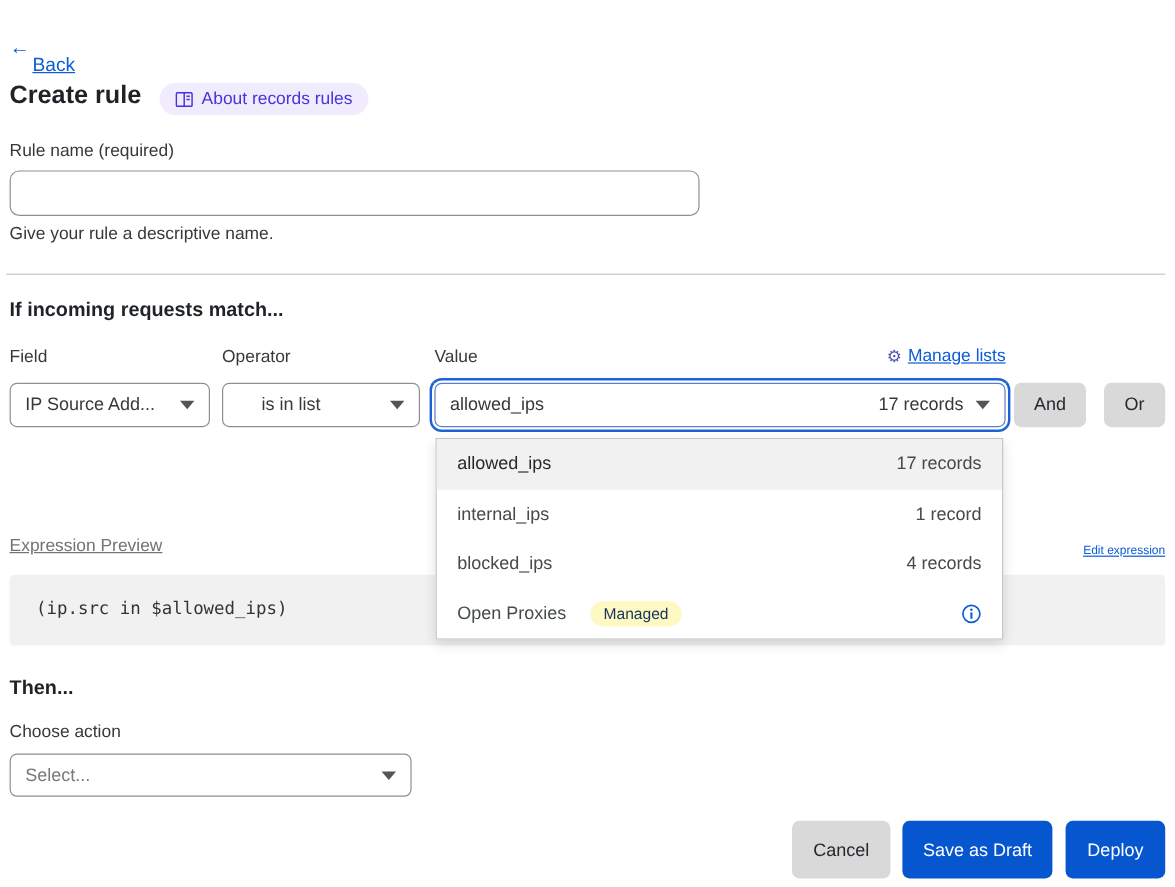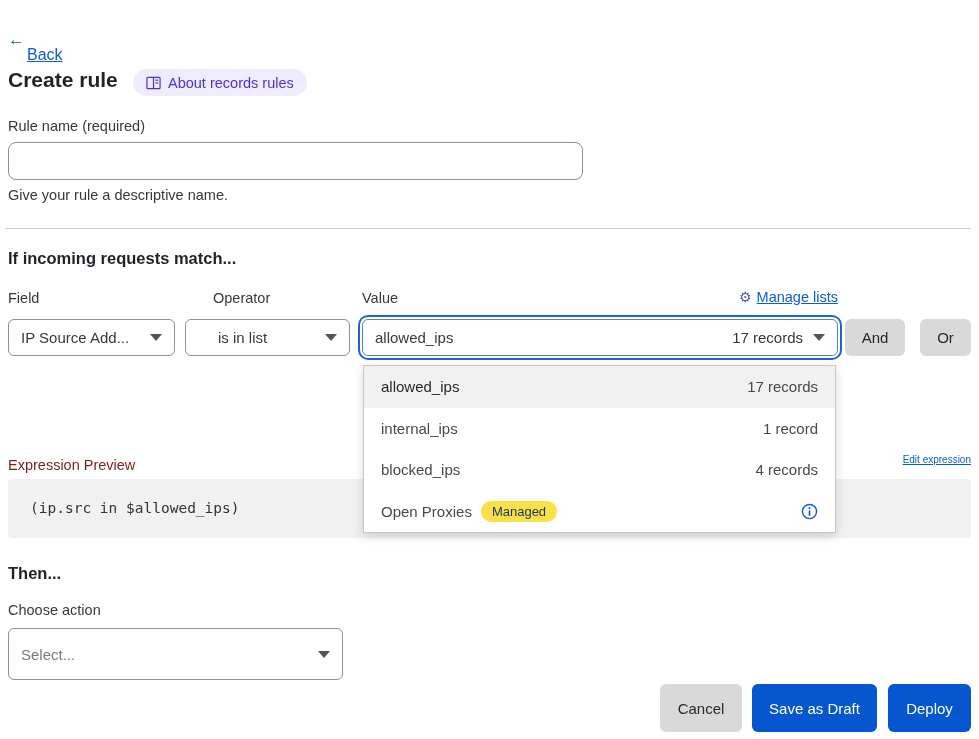--- a/index.html
+++ b/index.html
@@ -21,21 +21,21 @@
   .rule-name-label { position: absolute; left: 8px; top: 118px; }
   .rule-name-input { position: absolute; left: 8px; top: 142px; width: 575px; height: 38px; border: 1px solid #8f8f8f; border-radius: 8px; font-size: 15px; padding: 0 12px; outline: none; font-family: inherit; }
   .rule-name-help { position: absolute; left: 8px; top: 187px; font-size: 14.5px; color: #36393a; }
 
   .divider { position: absolute; left: 5px; top: 228px; width: 966px; height: 0; border-top: 1px solid #c9c9c9; }
 
   
   .match-heading { position: absolute; left: 8px; top: 249px; font-size: 16.5px; font-weight: 700; color: #1f2328; }
   .col-label { position: absolute; top: 290px; font-size: 14.5px; color: #36393a; }
   .lbl-field { left: 8px; }
-  .lbl-operator { left: 185px; margin-left: 28px; }
+  .lbl-operator { left: 185px; }
   .lbl-value { left: 362px; }
   .manage-lists { position: absolute; top: 289px; left: 362px; width: 476px; display: flex; justify-content: flex-end; align-items: center; gap: 5px; font-size: 14.5px; cursor: pointer; }
   .manage-lists .gear { color: #5558ab; font-size: 14px; line-height: 1; }
   .manage-lists .manage-label { color: #0b5cd6; text-decoration: underline; }
 
   .select-box { position: absolute; top: 319px; height: 37px; border: 1px solid #8f8f8f; border-radius: 6px; background: #fff; display: flex; align-items: center; padding: 0 12px; font-size: 15px; color: #36393a; cursor: pointer; }
   .sel-field { left: 8px; width: 167px; }
   .sel-operator { left: 185px; width: 165px; padding-left: 32px; }
   .sel-value { left: 362px; width: 476px; border: 1px solid #5b7fd0; box-shadow: 0 0 0 2px #ffffff, 0 0 0 4px #1f62d5; }
   .select-box .sel-text { flex: 1 1 auto; white-space: nowrap; overflow: hidden; }
@@ -45,33 +45,33 @@
   .gray-btn { position: absolute; top: 319px; height: 37px; background: #d9d9d9; border: none; border-radius: 6px; font-size: 15px; color: #24292f; font-family: inherit; cursor: pointer; }
   .btn-and { left: 845px; width: 60px; }
   .btn-or { left: 920px; width: 51px; }
 
   
   .dropdown { position: absolute; left: 363px; top: 365px; width: 473px; background: #fff; border: 1px solid #c7c7c7; box-shadow: 0 4px 10px rgba(0,0,0,0.14); z-index: 10; }
   .dd-option { height: 41.5px; display: flex; align-items: center; padding: 0 17px; font-size: 15px; color: #454a4d; cursor: pointer; }
   .dd-option.selected { background: #f1f1f1; color: #24292f; }
   .dd-option .dd-name { flex: 0 0 auto; }
   .dd-option .dd-meta { margin-left: auto; color: #454a4d; }
-  .managed-badge { margin-left: 9px; background: #fde047; color: #16355c; font-size: 13px; padding: 3px 11px; border-radius: 11px; }
+  .managed-badge { margin-left: 20px; background: #fef9c3; color: #16355c; font-size: 13px; padding: 3px 11px; border-radius: 11px; }
   .info-icon { margin-left: auto; width: 17px; height: 17px; flex: 0 0 auto; }
 
   
-  .expr-label { position: absolute; left: 8px; top: 457px; font-size: 14.5px; color: #7f1d1d; }
+  .expr-label { position: absolute; left: 8px; top: 447px; font-size: 14.5px; color: #737373; text-decoration: underline; }
   .edit-expression { position: absolute; top: 454px; right: 8px; font-size: 10px; color: #0b5cd6; text-decoration: underline; cursor: pointer; }
   .expr-block { position: absolute; left: 8px; top: 479px; width: 963px; height: 59px; background: #f1f1f1; border-radius: 4px; }
   .expr-code { position: absolute; left: 22px; top: 21px; font-family: "DejaVu Sans Mono", "Liberation Mono", monospace; font-size: 14.5px; color: #333; }
 
   
   .then-heading { position: absolute; left: 8px; top: 564px; font-size: 16.5px; font-weight: 700; color: #1f2328; }
   .action-label { position: absolute; left: 8px; top: 602px; }
-  .sel-action { top: 628px; left: 8px; width: 335px; height: 52px; }
+  .sel-action { top: 628px; left: 8px; width: 335px; height: 36px; }
   .sel-action .sel-text { color: #767a7d; }
 
   
   .footer-btn { position: absolute; top: 684px; height: 48px; border: none; border-radius: 6px; font-size: 15px; font-family: inherit; cursor: pointer; }
   .btn-cancel { left: 660px; width: 82px; background: #d9d9d9; color: #24292f; }
   .btn-blue { background: #0656d0; color: #ffffff; }
   .btn-save { left: 752px; width: 125px; }
   .btn-deploy { left: 888px; width: 83px; }
 </style>
 </head>

